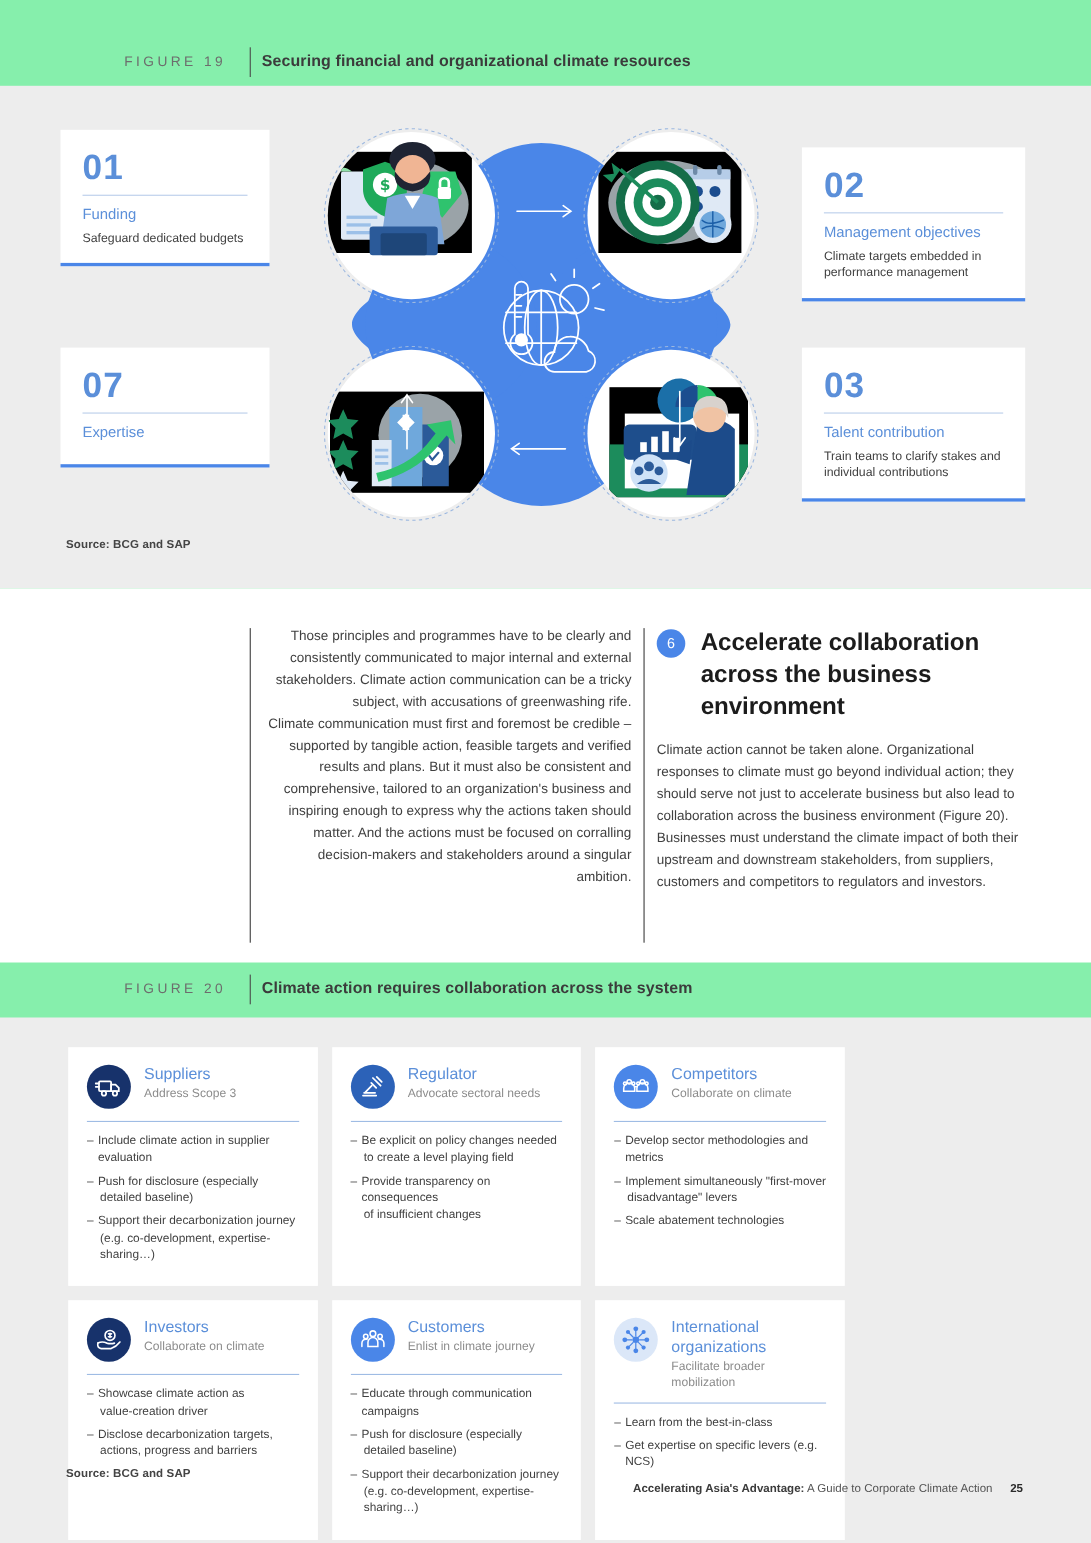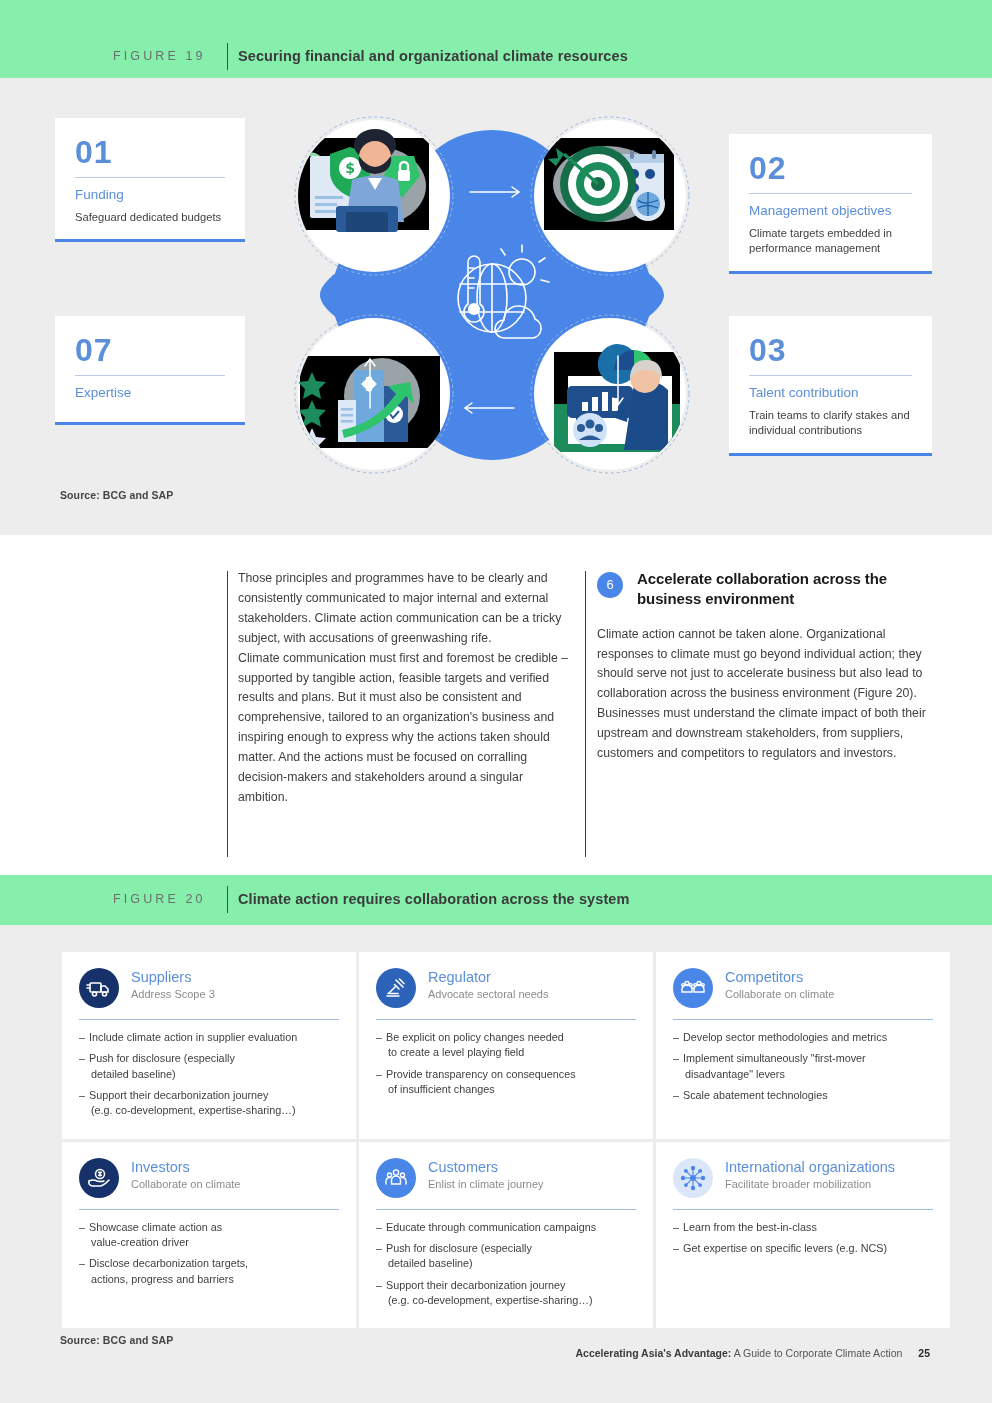--- a/index.html
+++ b/index.html
@@ -51,35 +51,35 @@
   #src19 { left:60px; top:489px; }
   #src20 { left:60px; top:1334px; }
 
   
   #bodysec { position:absolute; left:0; top:535px; width:992px; height:340px; background:#fff; }
   .col-rule { position:absolute; width:1px; background:#3d3d3d; }
   #rule-left { left:227px; top:36px; height:286px; }
   #rule-mid { left:585px; top:36px; height:286px; }
 
   .col { position:absolute; font-size:12.3px; line-height:1.62; color:#3f3f3f; }
-  #colA { left:238px; top:34px; width:336px; }
+  #colA { left:238px; top:34px; width:336px;text-align:right; }
   #colB { left:597px; top:34px; width:340px; }
   .col p + p { }
 
   .sec-head { display:flex; align-items:flex-start; gap:14px; margin-bottom:16px; }
   .sec-badge {
     flex:none; width:26px; height:26px; border-radius:50%; background:#4a86e8;
     color:#fff; font-size:13px; font-weight:400; display:flex; align-items:center; justify-content:center;
     margin-top:3px;
   }
-  .sec-title { font-size:15px; font-weight:700; color:#1c1c1c; line-height:1.32; letter-spacing:-0.1px; }
-
-  
-  #grid { position:absolute; left:62px; top:952px; width:888px; height:358px;
-          display:grid; grid-template-columns:1fr 1fr 1fr; grid-template-rows:1fr 1fr; gap:3px; }
+  .sec-title { font-size:22px; font-weight:700; color:#1c1c1c; line-height:1.32; letter-spacing:-0.1px; }
+
+  
+  #grid { position:absolute; left:62px; top:952px; width:706px; height:358px;
+          display:grid; grid-template-columns:1fr 1fr 1fr; grid-template-rows:1fr 1fr; gap:13px; }
   .scard { background:#ffffff; padding:16px 17px 14px 17px; position:relative; }
   .scard-head { display:flex; align-items:flex-start; gap:12px; }
   .scard-icon { flex:none; width:40px; height:40px; border-radius:50%; display:flex; align-items:center; justify-content:center; }
   .scard-icon svg { display:block; }
   .scard-titles { padding-top:1px; }
   .scard-title { font-size:14.5px; color:#5b8fd9; font-weight:400; line-height:1.24; }
   .scard-sub { font-size:11px; color:#8c8c8c; line-height:1.3; margin-top:0; }
   .scard-hr { height:1px; background:#9fbce4; margin:11px 0 10px 0; }
   .bullets { font-size:10.8px; color:#3f3f3f; line-height:1.42; }
   .bullets li { list-style:none; position:relative; padding-left:10px; margin-bottom:6px; }

